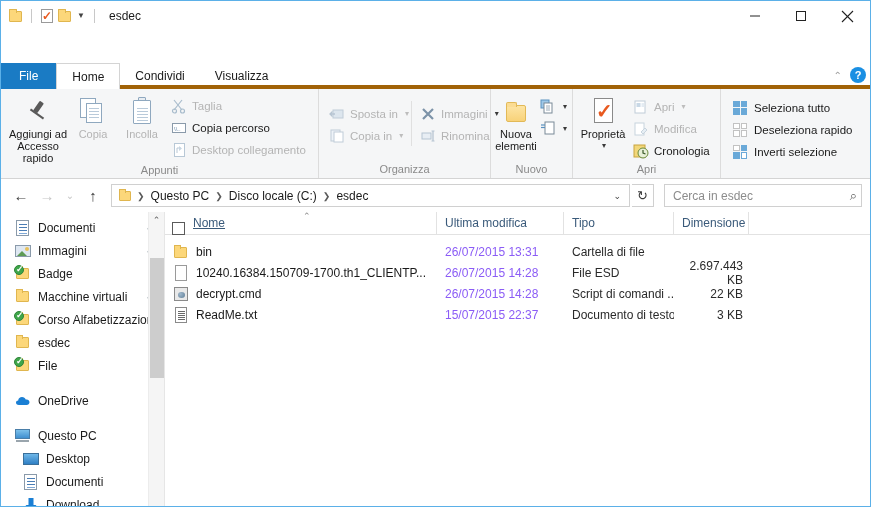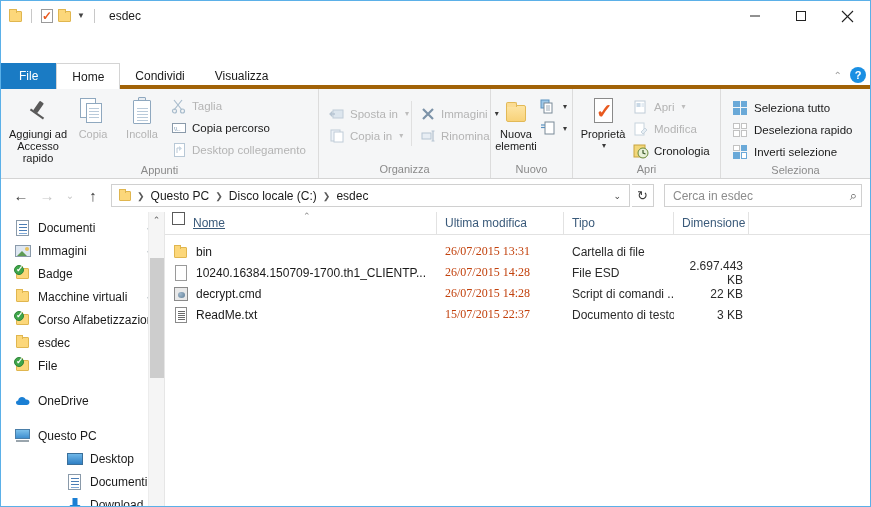--- a/index.html
+++ b/index.html
@@ -300,21 +300,21 @@
     overflow: hidden;
     padding-top: 4px;
   }
   .navitem {
     display: flex; align-items: center;
     height: 23px;
     padding-left: 14px;
     font-size: 12px; color: #1a1a1a;
     white-space: nowrap;
   }
-  .navitem.indent1 { padding-left: 22px; margin-left: 44px; }
+  .navitem.indent1 { padding-left: 22px; }
   .navitem .nicon { width: 16px; height: 16px; margin-right: 7px; flex:none; position: relative; }
   .navitem .pinmark {
     margin-left: auto; margin-right: 6px;
     width: 12px; height: 12px; position: relative; flex:none;
   }
   .navitem .pinmark:before {
     content:""; position:absolute; left:5px; top:0px; width:3px; height:8px;
     background:#9aa5ad; transform: rotate(35deg);
   }
   .navitem .pinmark:after {
@@ -401,40 +401,40 @@
     border-bottom: 1px solid #e2e2e2;
     position: relative;
   }
   .colh {
     font-size: 12px; color: #3a5a7a;
     padding-left: 8px;
     height: 23px; line-height: 23px;
     border-right: 1px solid #e2e2e2;
     position: relative;
   }
-  .colh.name { width: 272px; display: flex; align-items: flex-start; text-decoration: underline; }
+  .colh.name { width: 272px; display: flex; align-items: flex-end; text-decoration: underline; }
   .colh.mod { width: 127px; }
   .colh.type { width: 110px; }
   .colh.size { width: 75px; }
   .colh.rest { flex: 1; border-right: none; }
   .hdr-check {
     width: 13px; height: 13px; border: 1px solid #5a5a5a;
     background: #fff; margin-right: 8px; margin-left: -1px;
   }
   #sortcaret {
     position: absolute; left: 138px; top: -1px;
     font-size: 9px; color: #8a8a8a;
   }
   .frow {
     display: flex; align-items: center; height: 21px;
     font-size: 12px; color: #1a1a1a;
   }
   .fname { width: 272px; display: flex; align-items: center; padding-left: 8px; overflow: hidden; white-space: nowrap; }
   .fname .fi { width: 16px; height: 16px; margin-right: 7px; flex:none; position: relative; }
-  .fmod { width: 127px; padding-left: 8px; color: #c2410c; font-family: Liberation Serif, serif; }
+  .fmod { width: 127px; padding-left: 8px; color: #8b5cf6; }
   .ftype { width: 110px; padding-left: 8px; color: #2a2a2a; white-space: nowrap; overflow: hidden; }
   .fsize { width: 75px; text-align: right; padding-right: 6px; color: #2a2a2a; }
 
   
   .fi-folder {
     position:absolute; left:1px; top:3px; width:13px; height:11px;
     background:#fcd77a; border:1px solid #e0b64f; border-radius:0 1px 1px 1px;
   }
   .fi-folder:before {
     content:""; position:absolute; left:-1px; top:-3px; width:5px; height:3px;
@@ -773,21 +773,20 @@
                   <div></div>
                   <div></div>
                   <div></div>
                   <div></div>
                 </span>
             </span>
             <span>Inverti selezione</span>
           </div>
         </div>
       </div>
-      <div class="rgroup-label">Seleziona</div>
     </div>
   </div>
 
   <div id="addressbar">
     <div class="navbtn">←</div>
     <div class="navbtn disabled">→</div>
     <div class="navbtn small disabled">⌄</div>
     <div class="navbtn">↑</div>
     <div id="crumbbox">
       <span class="crumb-folder">

